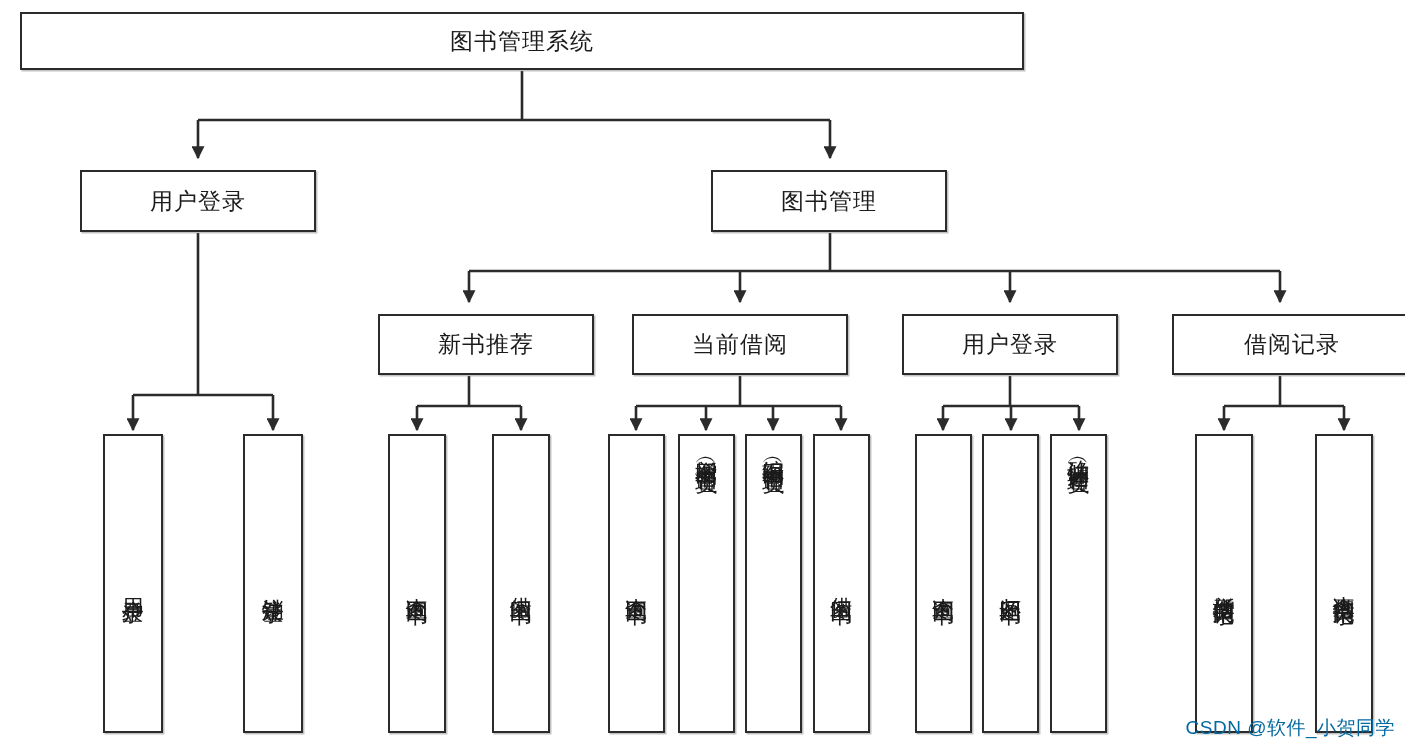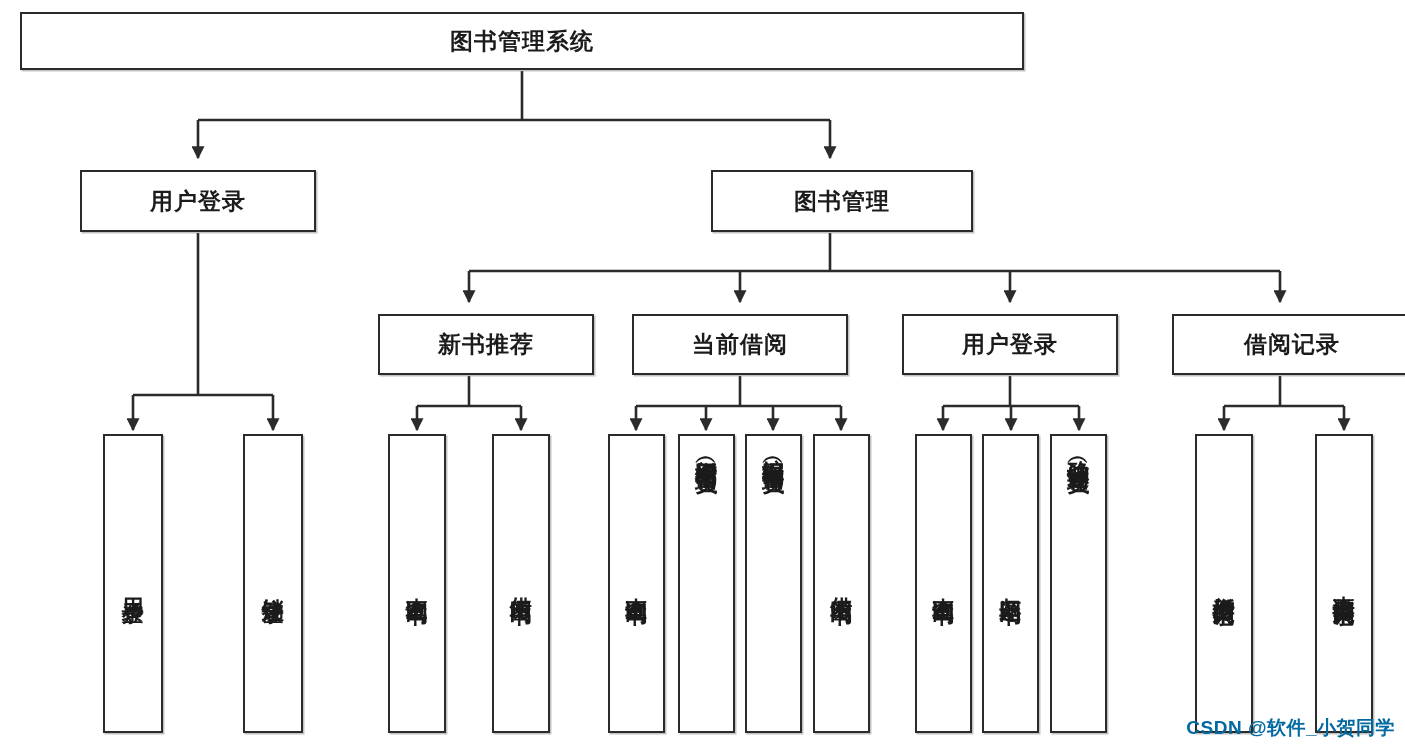--- a/index.html
+++ b/index.html
@@ -6,21 +6,20 @@
   body{
     font-family:"Liberation Sans","DejaVu Sans",sans-serif;
     color:#1a1a1a;
   }
   #canvas{
     position:relative;
     width:1405px;
     height:747px;
     background:#ffffff;
     overflow:hidden;
-    font-weight:bold;
   }
   svg#edges{
     position:absolute;
     left:0;top:0;
     width:1405px;height:747px;
     pointer-events:none;
   }
   .node{
     position:absolute;
     box-sizing:border-box;
@@ -120,21 +119,21 @@
     </g>
   </svg>
 
   <div class="node" style="left:20px;top:12px;width:1004px;height:58px;">
     <span class="label">图书管理系统</span>
   </div>
 
   <div class="node" style="left:80px;top:170px;width:236px;height:62px;">
     <span class="label">用户登录</span>
   </div>
-  <div class="node" style="left:711px;top:170px;width:262px;height:62px;">
+  <div class="node" style="left:711px;top:170px;width:236px;height:62px;">
     <span class="label">图书管理</span>
   </div>
 
   <div class="node" style="left:362px;top:314px;width:216px;height:61px;margin-left:16px;">
     <span class="label">新书推荐</span>
   </div>
   <div class="node" style="left:632px;top:314px;width:216px;height:61px;">
     <span class="label">当前借阅</span>
   </div>
   <div class="node" style="left:902px;top:314px;width:216px;height:61px;">

